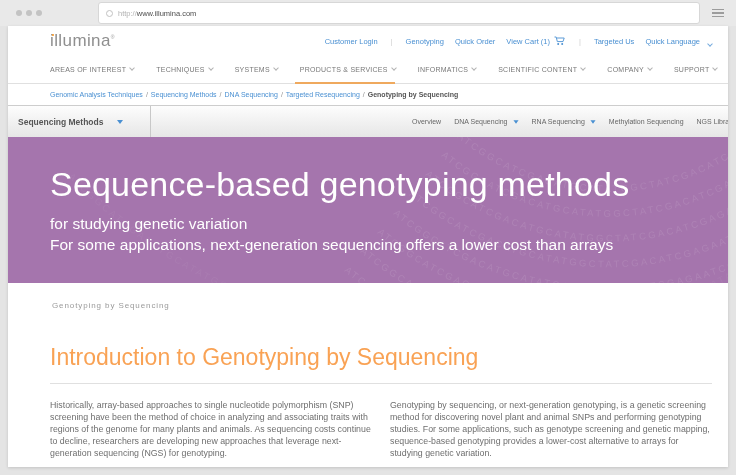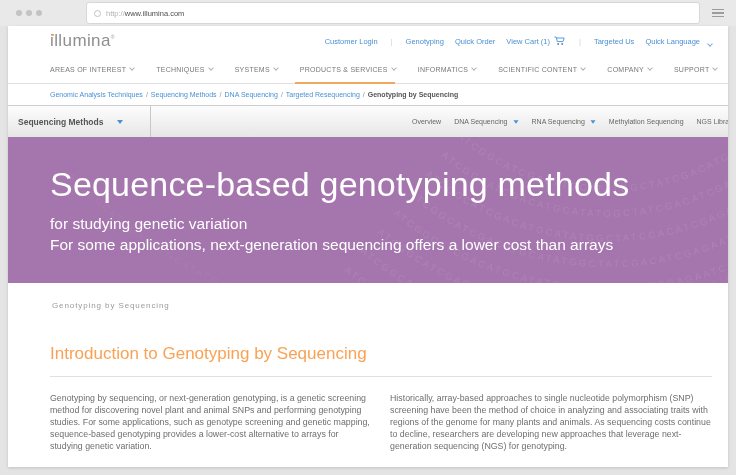--- a/index.html
+++ b/index.html
@@ -8,21 +8,21 @@
     font-family:"Liberation Sans", sans-serif;
     background:#e4e4e4;
     position:relative;
   }
 
   
   .chrome { height:26px; background:#e9e9e9; display:flex; align-items:center; padding:0 12px; }
   .dots { display:flex; gap:4px; margin-left:4px; }
   .dot-btn { width:6px; height:6px; border-radius:50%; background:#c3c3c3; }
   .urlbar {
-    flex:1; margin:0 12px 0 44px; height:22px; background:#fff;
+    flex:1; margin:0 12px 0 56px; height:22px; background:#fff;
     border:1px solid #d7d7d7; border-radius:3px; display:flex; align-items:center;
     padding:0 7px; font-size:7.5px; gap:5px;
   }
   .page-ico { width:7px; height:7px; border:1px solid #c2c2c2; border-radius:50%; flex:0 0 auto; }
   .url-scheme { color:#b3b3b3; }
   .url-host { color:#4d4d4d; }
   .menu-ico { width:12px; display:flex; flex-direction:column; gap:2px; }
   .menu-ico i { display:block; height:1.5px; background:#9c9c9c; }
 
   
@@ -74,21 +74,21 @@
 
   
   .hero { position:relative; height:146px; background:#a575ad; overflow:hidden; color:#fff; }
   .hero svg.wm { position:absolute; inset:0; }
   .hero-inner { position:relative; padding:28px 0 0 42px; }
   .hero-title { font-size:34px; font-weight:400; letter-spacing:.2px; }
   .hero-sub { margin-top:9px; font-size:15.5px; line-height:21px; font-weight:400; }
 
   
   .eyebrow { margin:18px 16px 0 44px; font-size:8px; letter-spacing:.9px; color:#9a9a9a; }
-  .section-title { margin:34px 16px 0 42px; font-size:17px; font-weight:400; color:#f9a254;
+  .section-title { margin:34px 16px 0 42px; font-size:23px; font-weight:400; color:#f9a254;
                    padding-bottom:12px; border-bottom:1px solid #e0e0e0; }
   .cols { display:flex; gap:18px; margin:15px 16px 0 42px; }
   .col { flex:1; font-size:8.8px; line-height:12px; color:#6e6e6e; }
 </style>
 </head>
 <body>
 
 <div class="chrome">
   <div class="dots">
     <span class="dot-btn"></span>
@@ -249,17 +249,17 @@
       <div class="hero-sub">
         <div>for studying genetic variation</div>
         <div>For some applications, next-generation sequencing offers a lower cost than arrays</div>
       </div>
     </div>
   </div>
 
   <div class="eyebrow">Genotyping by Sequencing</div>
   <div class="section-title">Introduction to Genotyping by Sequencing</div>
   <div class="cols">
+    <div class="col">Historically, array-based approaches to single nucleotide polymorphism (SNP) screening have been the method of choice in analyzing and associating traits with regions of the genome for many plants and animals. As sequencing costs continue to decline, researchers are developing new approaches that leverage next-generation sequencing (NGS) for genotyping.</div>
     <div class="col">Genotyping by sequencing, or next-generation genotyping, is a genetic screening method for discovering novel plant and animal SNPs and performing genotyping studies. For some applications, such as genotype screening and genetic mapping, sequence-based genotyping provides a lower-cost alternative to arrays for studying genetic variation.</div>
-    <div class="col">Historically, array-based approaches to single nucleotide polymorphism (SNP) screening have been the method of choice in analyzing and associating traits with regions of the genome for many plants and animals. As sequencing costs continue to decline, researchers are developing new approaches that leverage next-generation sequencing (NGS) for genotyping.</div>
   </div>
 
 </div>
 
 </body></html>

